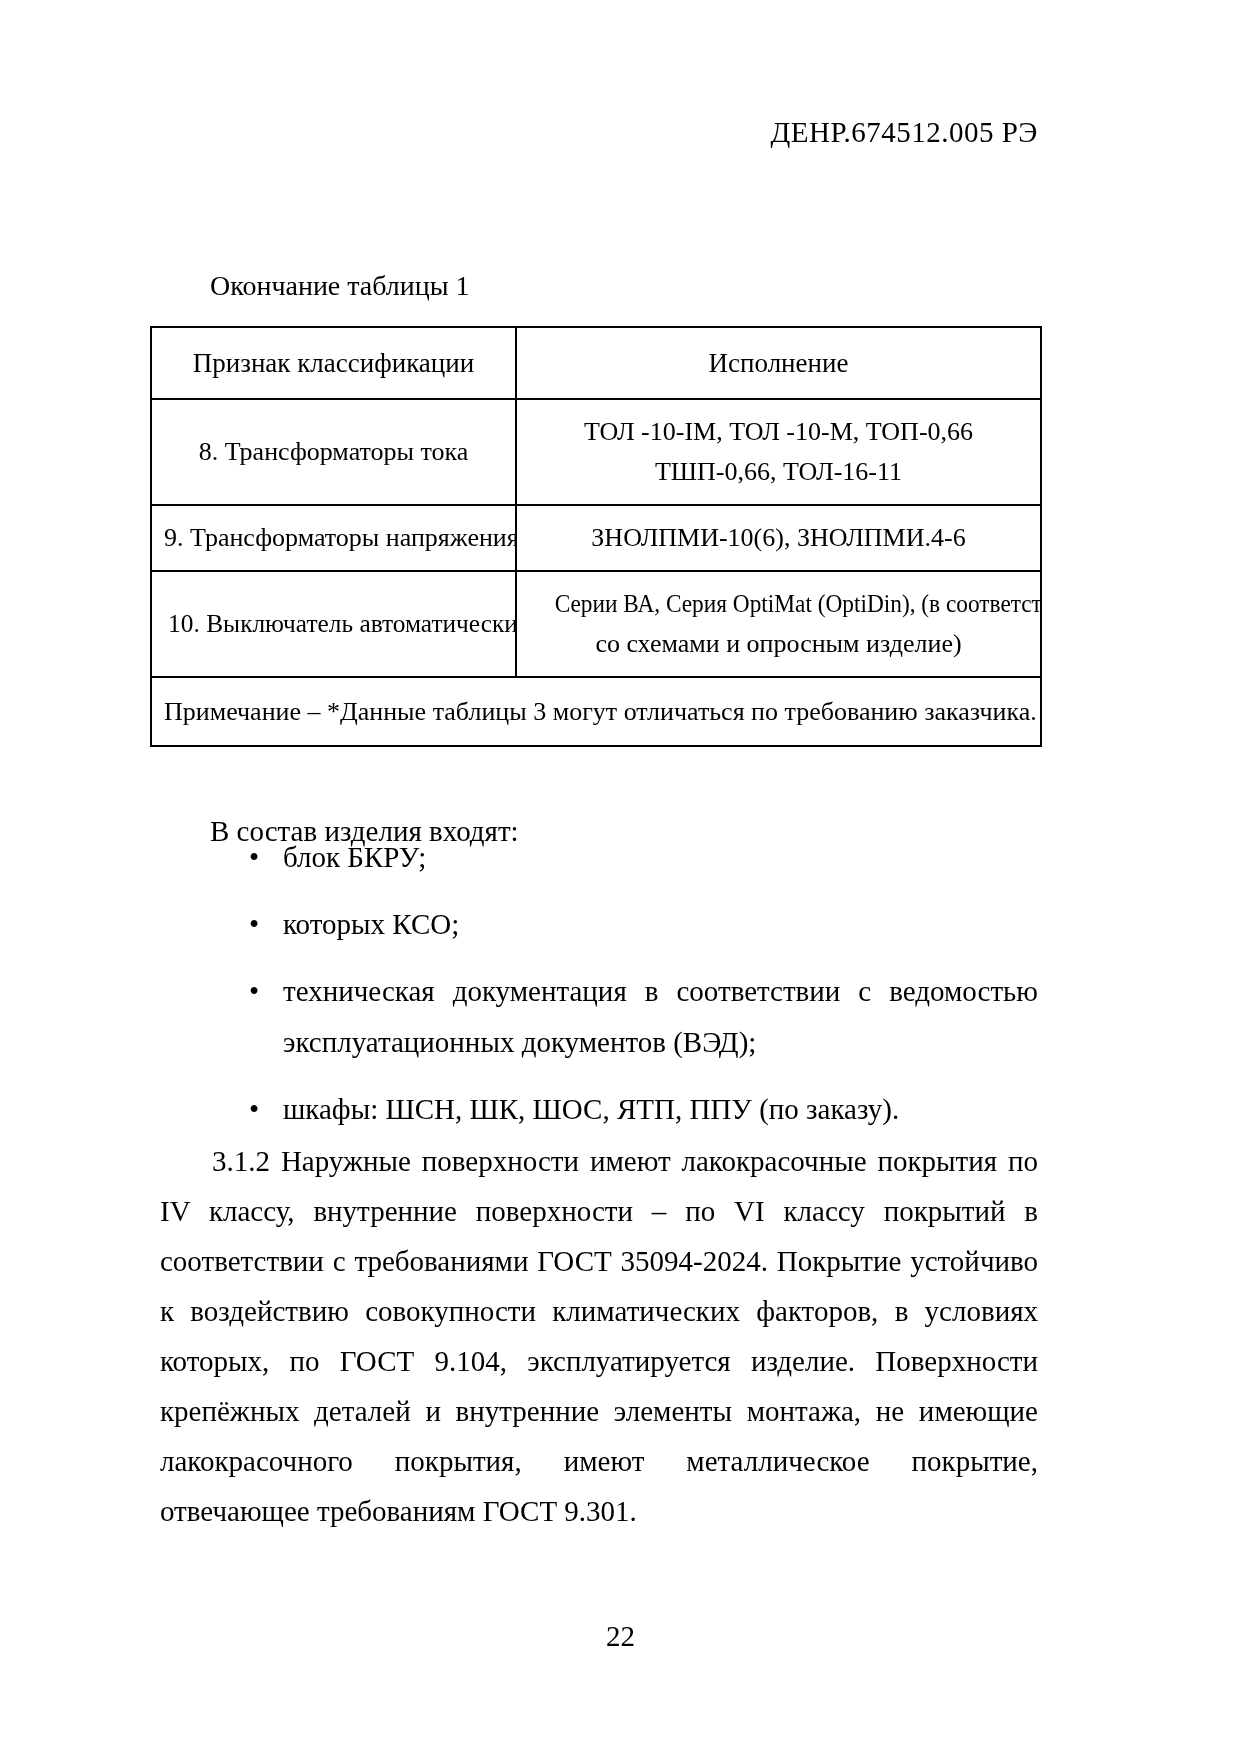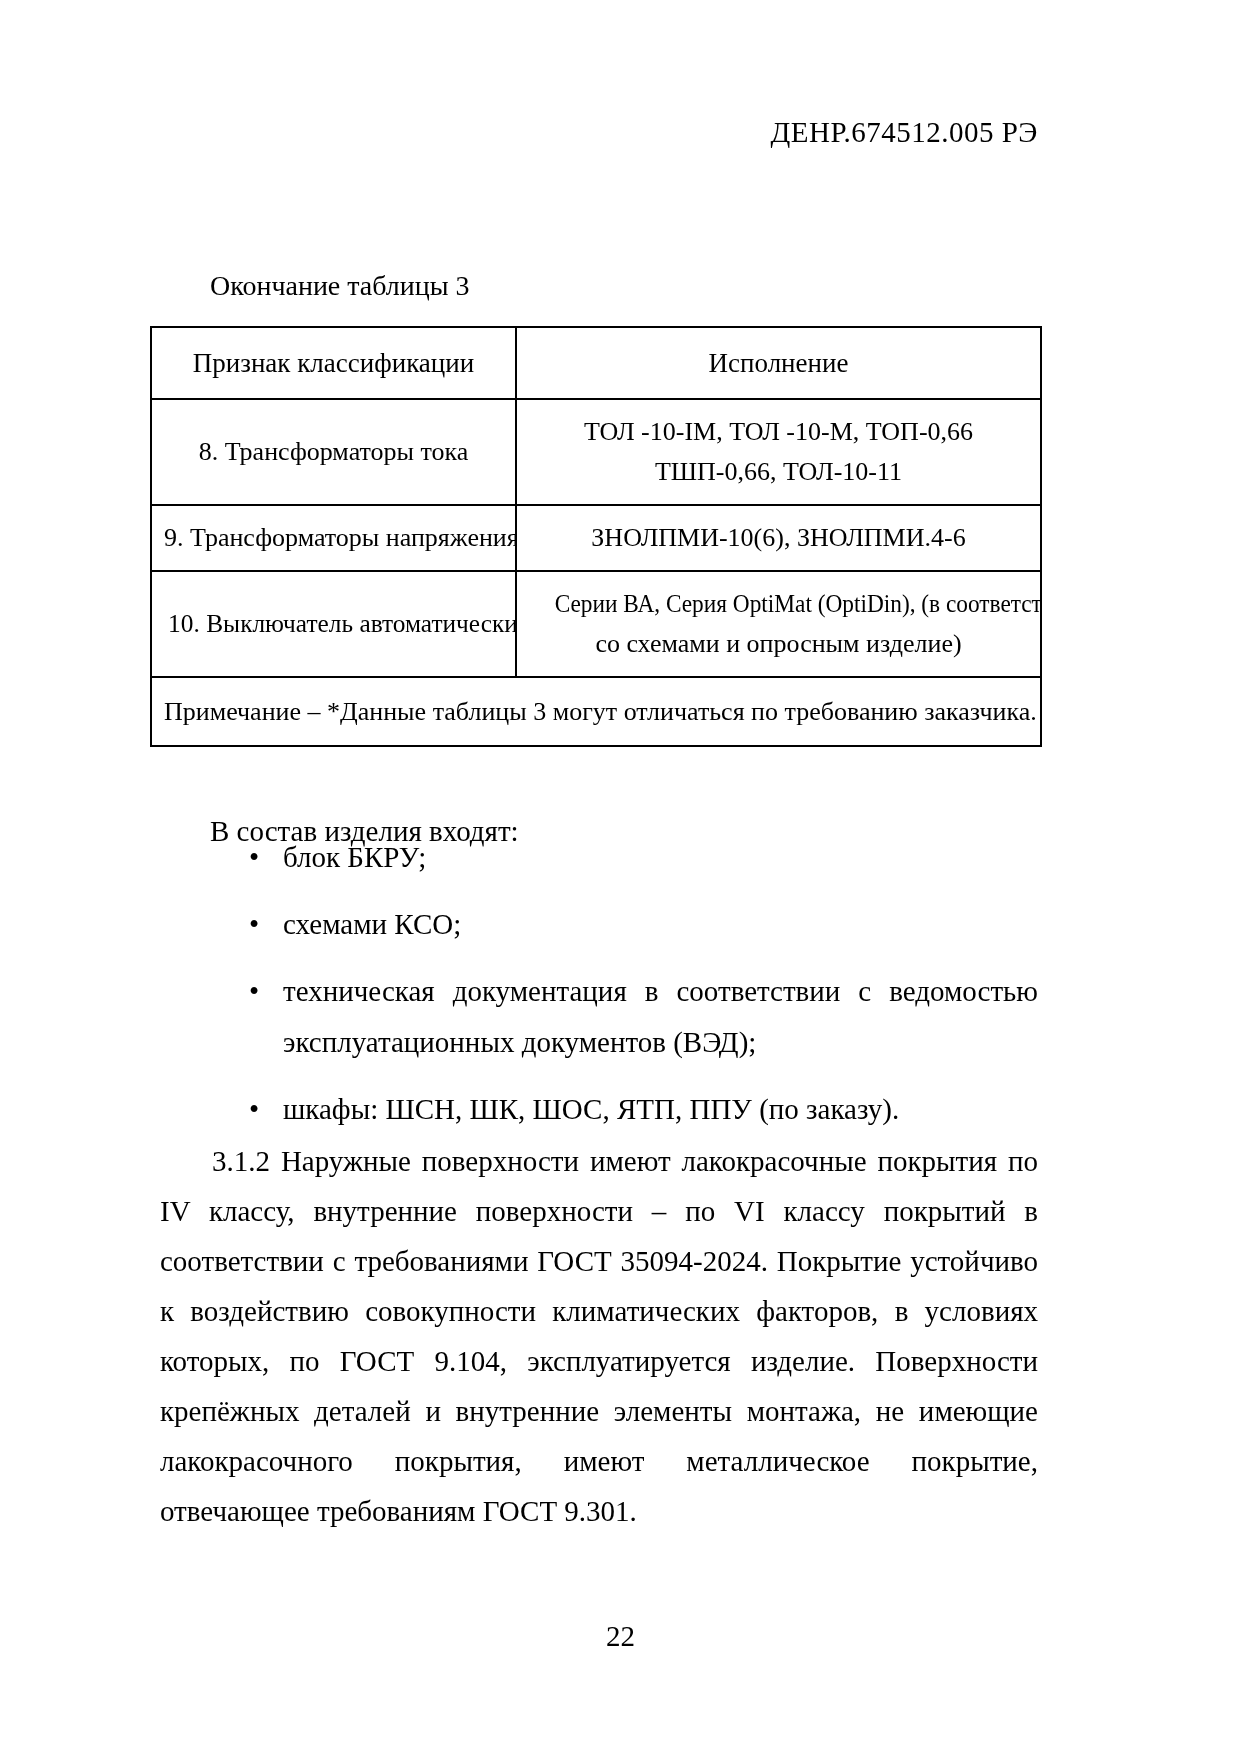--- a/index.html
+++ b/index.html
@@ -76,21 +76,21 @@
     font-size:29px;text-align:center;
   }
 </style>
 </head>
 <body>
 
 <div class="page">
 
   <div class="doc-header">ДЕНР.674512.005 РЭ</div>
 
-  <div class="table-caption">Окончание таблицы 3</div>
+  <div class="table-caption">Окончание таблицы 1</div>
 
   <table class="spec">
     <colgroup>
       <col class="c-feature">
       <col class="c-exec">
     </colgroup>
     <tbody>
       <tr class="h-head">
         <th>
           <span class="cellline fit">Признак классификации</span>
@@ -99,21 +99,21 @@
           <span class="cellline fit">Исполнение</span>
         </th>
       </tr>
 
       <tr class="h-r8">
         <td>
           <span class="cellline fit">8. Трансформаторы тока</span>
         </td>
         <td>
           <span class="cellline fit">ТОЛ -10-IM, ТОЛ -10-М, ТОП-0,66</span>
-          <span class="cellline fit">ТШП-0,66, ТОЛ-10-11</span>
+          <span class="cellline fit">ТШП-0,66, ТОЛ-16-11</span>
         </td>
       </tr>
 
       <tr class="h-r9">
         <td>
           <span class="cellline fit">9. Трансформаторы напряжения</span>
         </td>
         <td>
           <span class="cellline fit">ЗНОЛПМИ-10(6), ЗНОЛПМИ.4-6</span>
         </td>
@@ -134,21 +134,21 @@
           <span class="cellline fit">Примечание – *Данные таблицы 3 могут отличаться по требованию заказчика.</span>
         </td>
       </tr>
     </tbody>
   </table>
 
   <p class="intro">В состав изделия входят:</p>
 
   <ul class="components">
     <li>блок БКРУ;</li>
-    <li>схемами КСО;</li>
+    <li>которых КСО;</li>
     <li>техническая документация в соответствии с ведомостью эксплуатационных документов (ВЭД);</li>
     <li>шкафы: ШСН, ШК, ШОС, ЯТП, ППУ (по заказу).</li>
   </ul>
 
   <p class="para-312">3.1.2 Наружные поверхности имеют лакокрасочные покрытия по IV классу, внутренние поверхности – по VI классу покрытий в соответствии с требованиями ГОСТ 35094-2024. Покрытие устойчиво к воздействию совокупности климатических факторов, в условиях которых, по ГОСТ 9.104, эксплуатируется изделие. Поверхности крепёжных деталей и внутренние элементы монтажа, не имеющие лакокрасочного покрытия, имеют металлическое покрытие, отвечающее требованиям ГОСТ 9.301.</p>
 
   <div class="page-number">22</div>
 
 </div>
 

